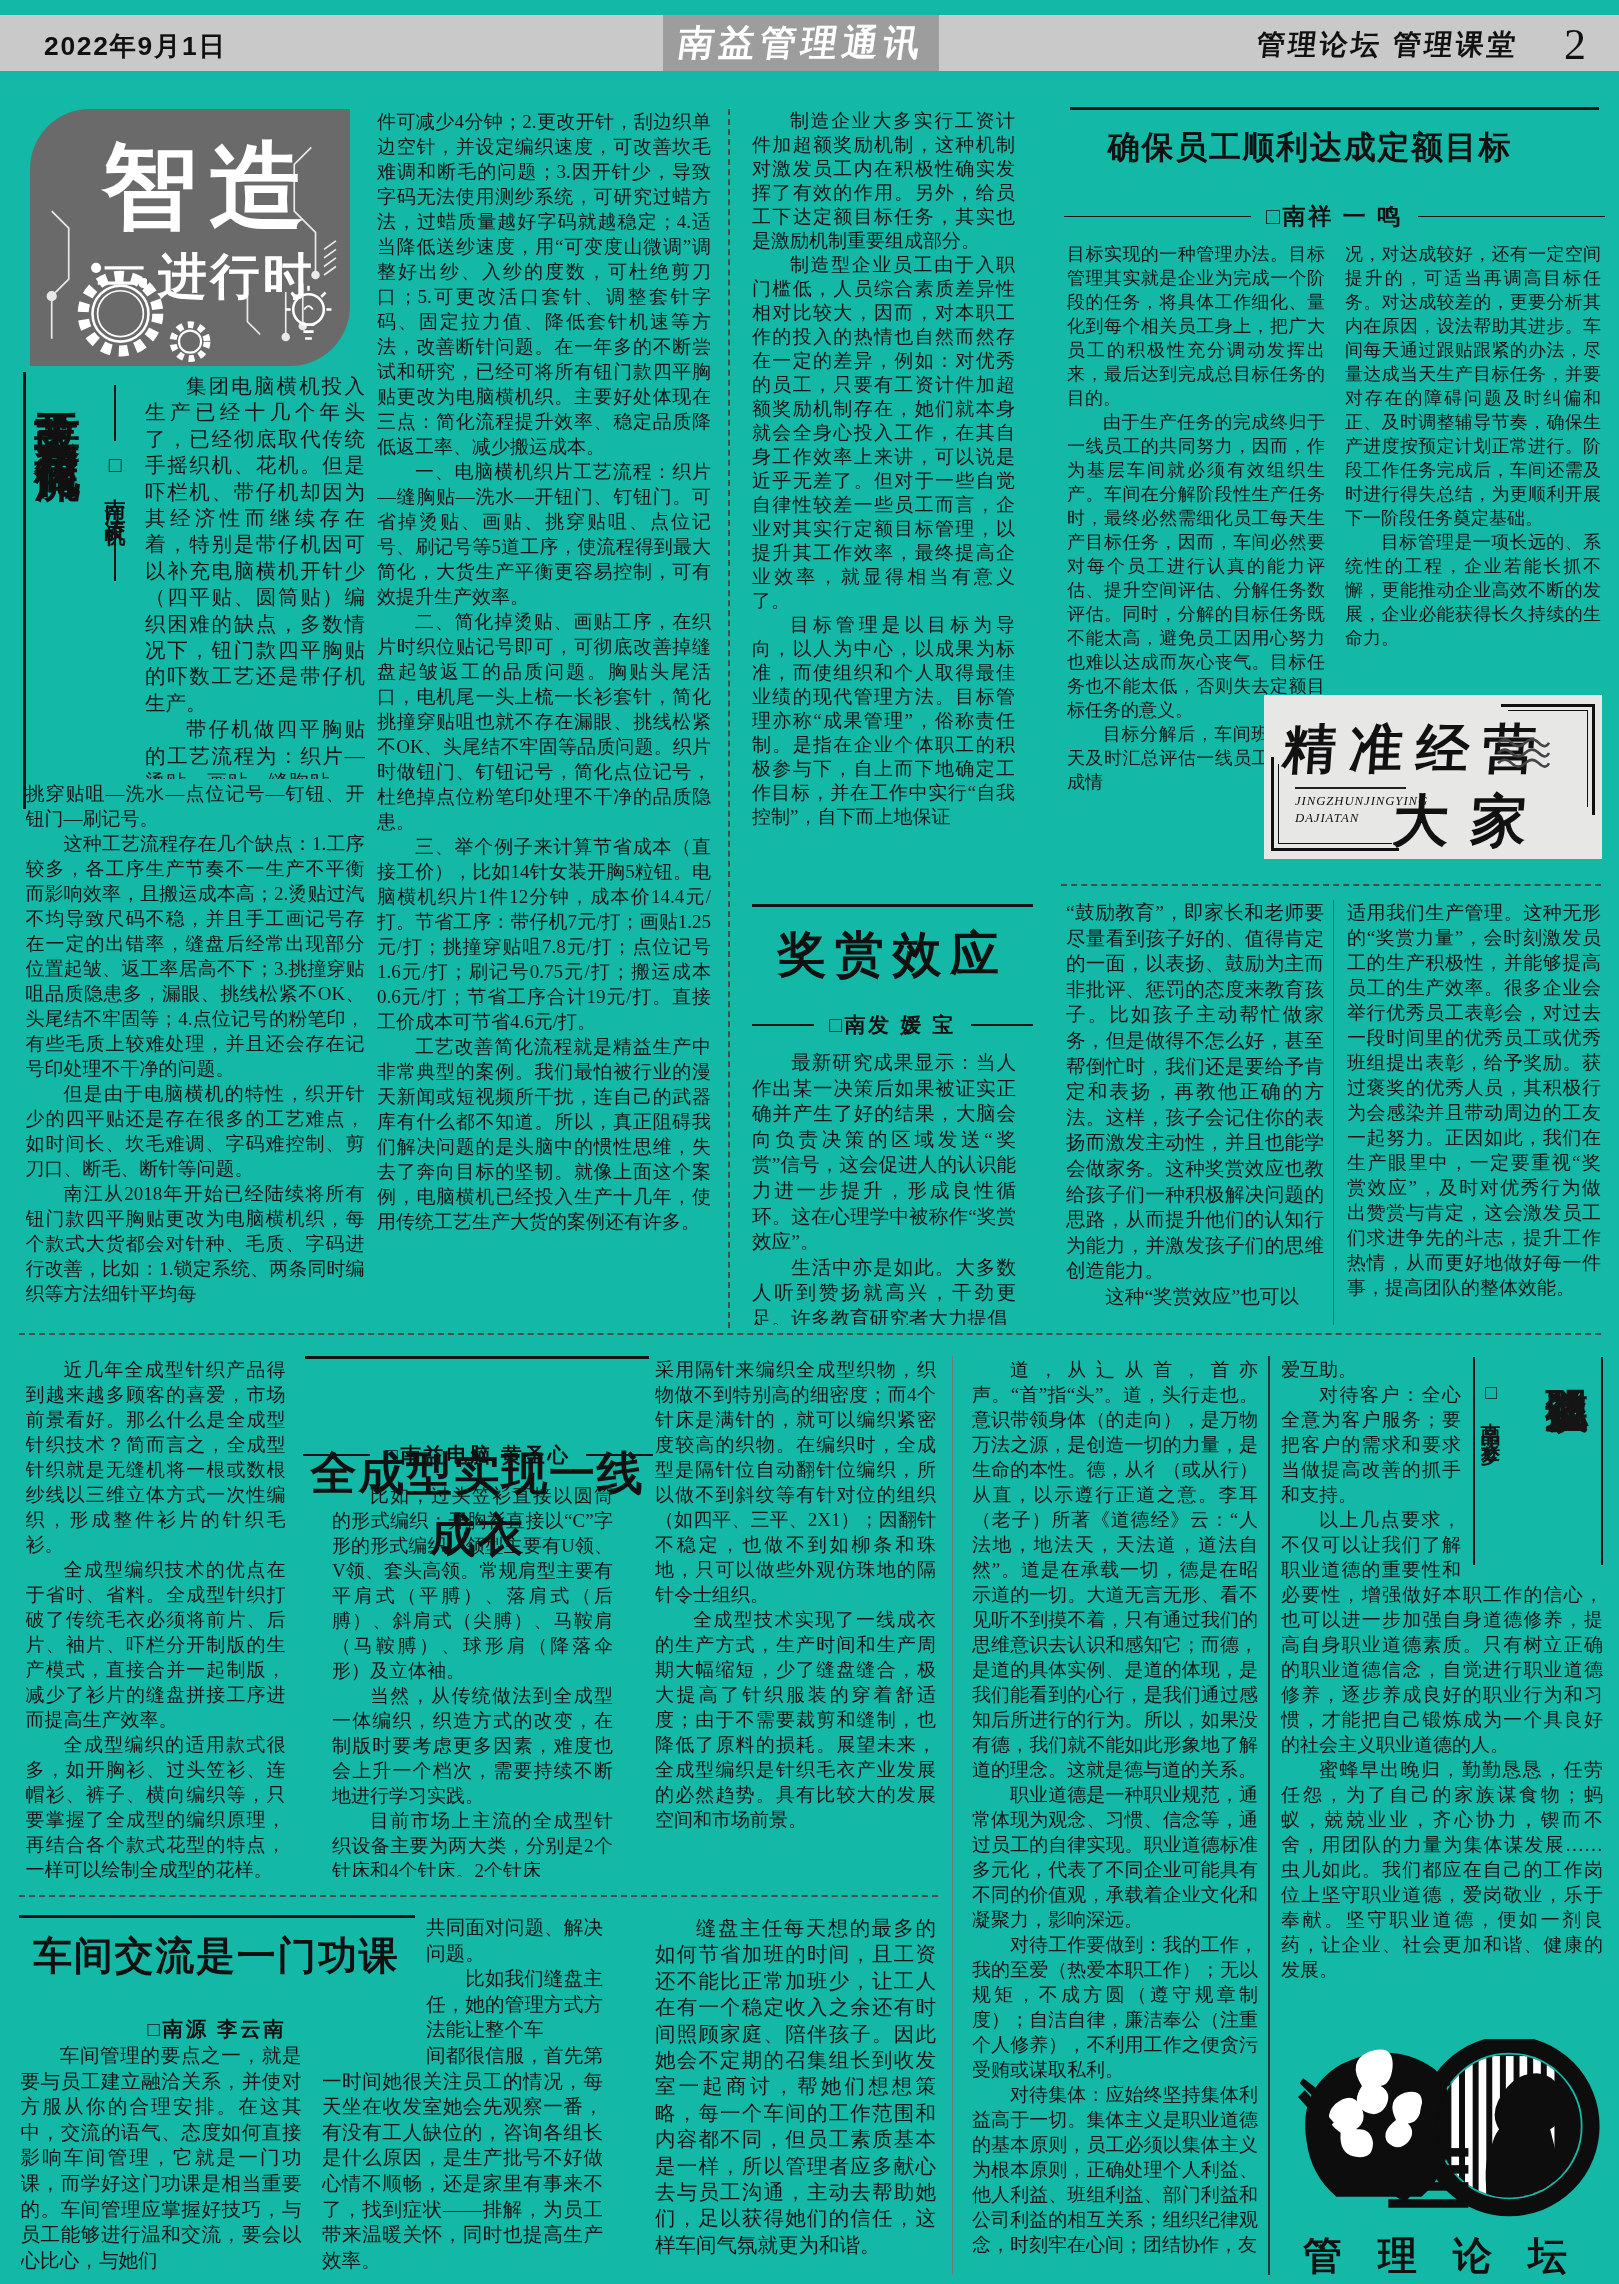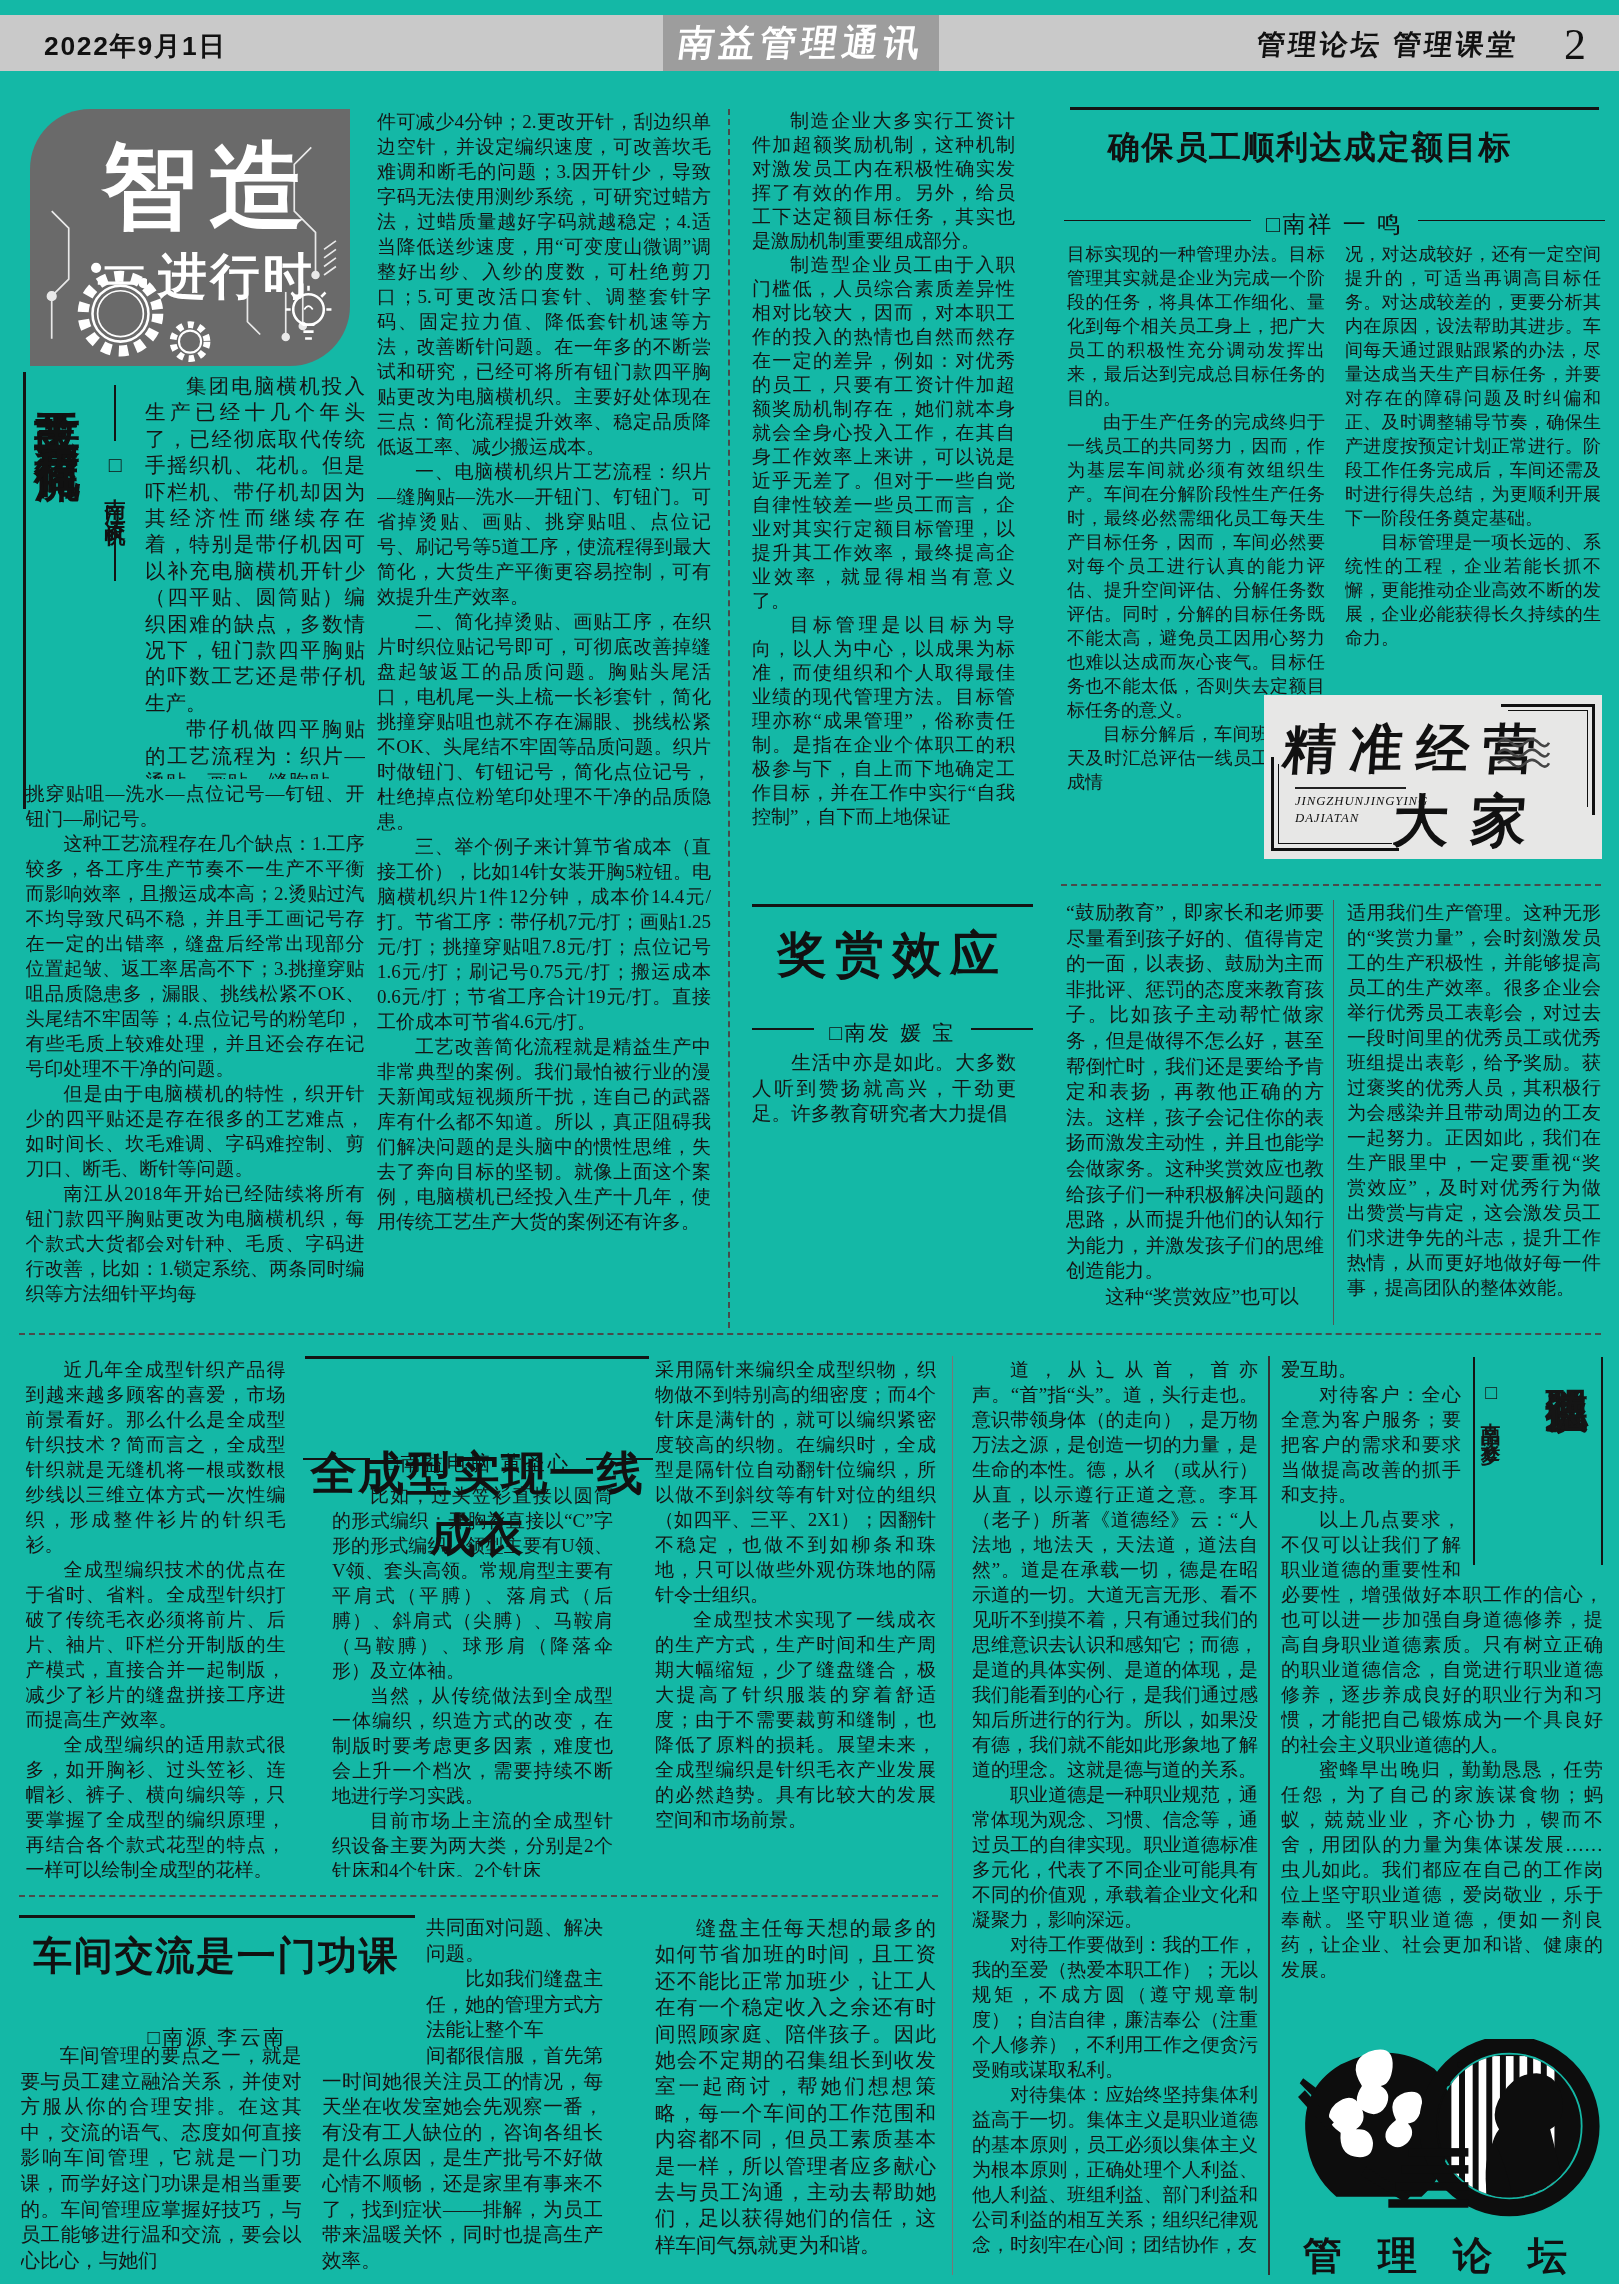--- a/index.html
+++ b/index.html
@@ -32,21 +32,21 @@
   .gyi-title{left:34px;top:377px;height:431px;font-size:46px;font-weight:bold;line-height:1.0;}
   .gyi-title .gap{display:inline-block;height:39px;}
   .gyi-byline{left:101px;top:385px;height:401px;display:flex;flex-direction:column;align-items:center;}
   .gyi-byline .bar{width:1.7px;height:56px;background:#141414;}
   .gyi-byline .bn{font-size:21px;font-weight:bold;margin:12px 0;letter-spacing:5.1px;}
   
   .hl-rule{background:#141414;height:3.4px;}
   .headline{font-weight:bold;text-align:center;letter-spacing:1.7px;}
   .byline-row{display:flex;align-items:center;justify-content:center;gap:15.3px;}
   .byline-row .ln{height:1.7px;background:#141414;flex:1;}
-  .byline-row .bt{font-weight:normal;font-size:23px;white-space:nowrap;letter-spacing:2.6px;margin-top:8px;}
+  .byline-row .bt{font-weight:bold;font-size:23px;white-space:nowrap;letter-spacing:2.6px;}
   
   .vdash{border-left:2.6px dashed #4a4a4a;width:0;}
   .hdash{border-top:2.6px dashed #4a4a4a;height:0;}
   .vthin{width:1.7px;background:#2a2a2a;}
   
   .jz-box{left:1264px;top:695px;width:338px;height:164px;background:#e7e7e6;overflow:hidden;}
   .jz-l1{left:19px;top:19px;font-size:53px;font-weight:bold;letter-spacing:13.6px;transform:skewX(-4deg);}
   .jz-l2{left:126px;top:89px;font-size:56px;font-weight:bold;letter-spacing:22px;transform:skewX(-4deg);}
   .jz-py{left:31px;top:92px;width:111px;font-size:12.8px;font-style:italic;letter-spacing:0.9px;line-height:17px;border-top:2.6px solid #222;padding-top:4.3px;}
   .jz-corner{position:absolute;border-color:#111;}
@@ -189,20 +189,21 @@
   <div class="abs hdash" style="left:1061px;top:884px;width:540px;"></div>
 
   <div class="abs hl-rule" style="left:752px;top:904px;width:281px;height:3.4px;"></div>
   <div class="abs headline" style="left:752px;top:922px;width:281px;font-size:49px;letter-spacing:8.5px;">奖赏效应</div>
   <div class="abs byline-row" style="left:752px;top:1011px;width:281px;">
     <div class="ln"></div>
     <span class="bt sans" style="font-size:21px;">□南发  媛  宝</span>
     <div class="ln"></div>
   </div>
   <div class="abs t f23" style="left:752px;top:1050px;width:264px;height:275px;">
+    <p>最新研究成果显示：当人作出某一决策后如果被证实正确并产生了好的结果，大脑会向负责决策的区域发送“奖赏”信号，这会促进人的认识能力进一步提升，形成良性循环。这在心理学中被称作“奖赏效应”。</p>
     <p>生活中亦是如此。大多数人听到赞扬就高兴，干劲更足。许多教育研究者大力提倡</p>
   </div>
   <div class="abs t f23" style="left:1066px;top:900px;width:258px;height:426px;">
     <p class="nc">“鼓励教育”，即家长和老师要尽量看到孩子好的、值得肯定的一面，以表扬、鼓励为主而非批评、惩罚的态度来教育孩子。比如孩子主动帮忙做家务，但是做得不怎么好，甚至帮倒忙时，我们还是要给予肯定和表扬，再教他正确的方法。这样，孩子会记住你的表扬而激发主动性，并且也能学会做家务。这种奖赏效应也教给孩子们一种积极解决问题的思路，从而提升他们的认知行为能力，并激发孩子们的思维创造能力。</p>
     <p>这种“奖赏效应”也可以</p>
   </div>
   <div class="abs vthin" style="left:1333px;top:900px;height:425px;background:#555;width:1.3px;"></div>
   <div class="abs t f22" style="left:1347px;top:900px;width:254px;height:426px;">
     <p class="nc">适用我们生产管理。这种无形的“奖赏力量”，会时刻激发员工的生产积极性，并能够提高员工的生产效率。很多企业会举行优秀员工表彰会，对过去一段时间里的优秀员工或优秀班组提出表彰，给予奖励。获过褒奖的优秀人员，其积极行为会感染并且带动周边的工友一起努力。正因如此，我们在生产眼里中，一定要重视“奖赏效应”，及时对优秀行为做出赞赏与肯定，这会激发员工们求进争先的斗志，提升工作热情，从而更好地做好每一件事，提高团队的整体效能。</p>
   </div>

